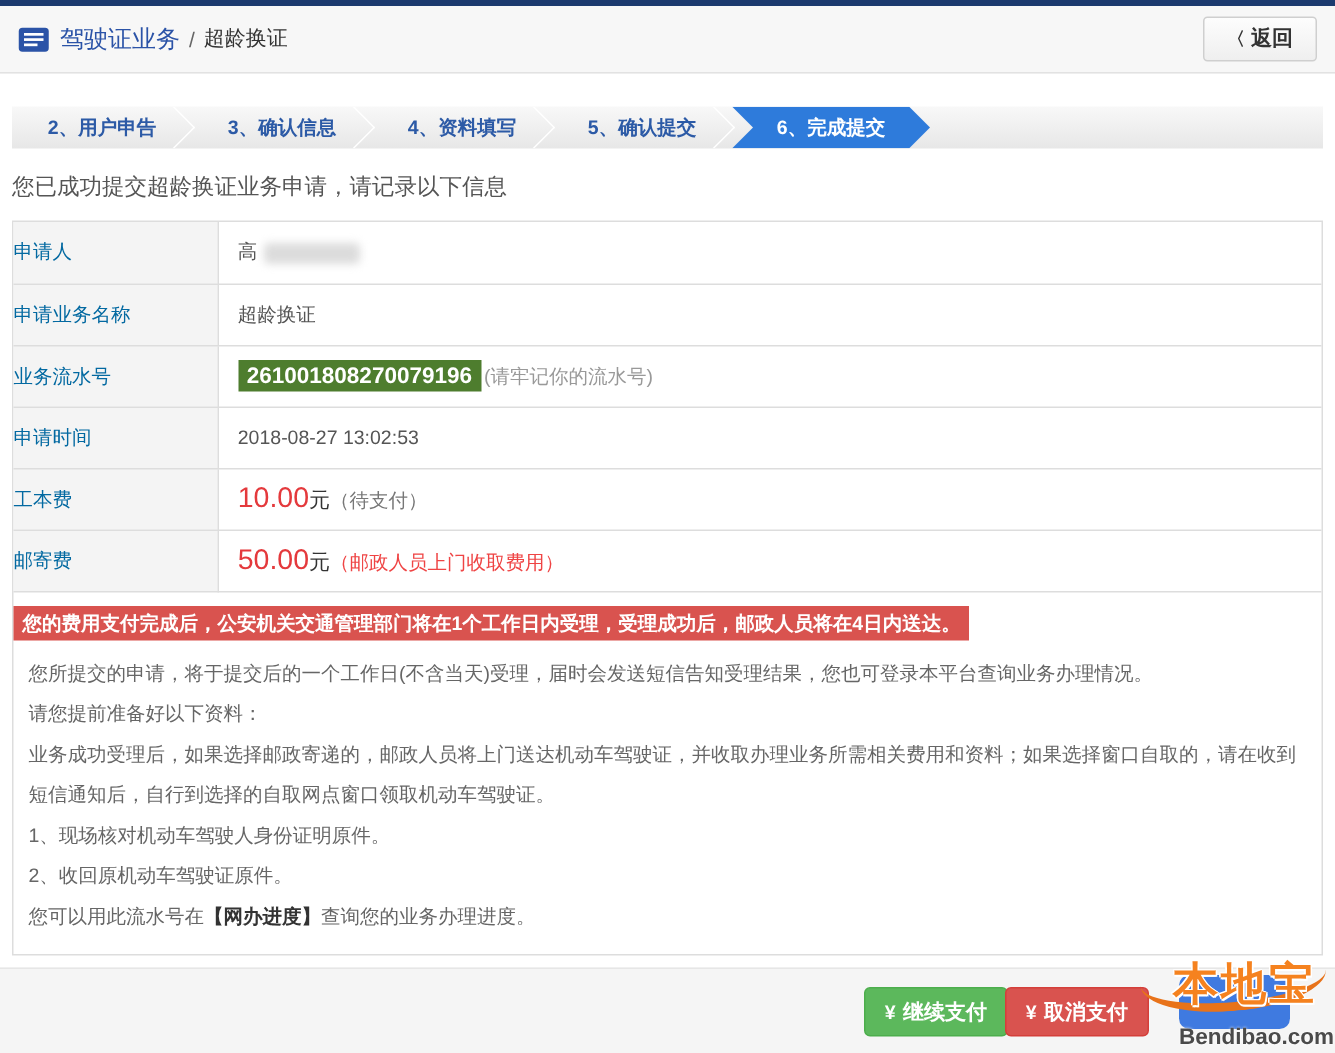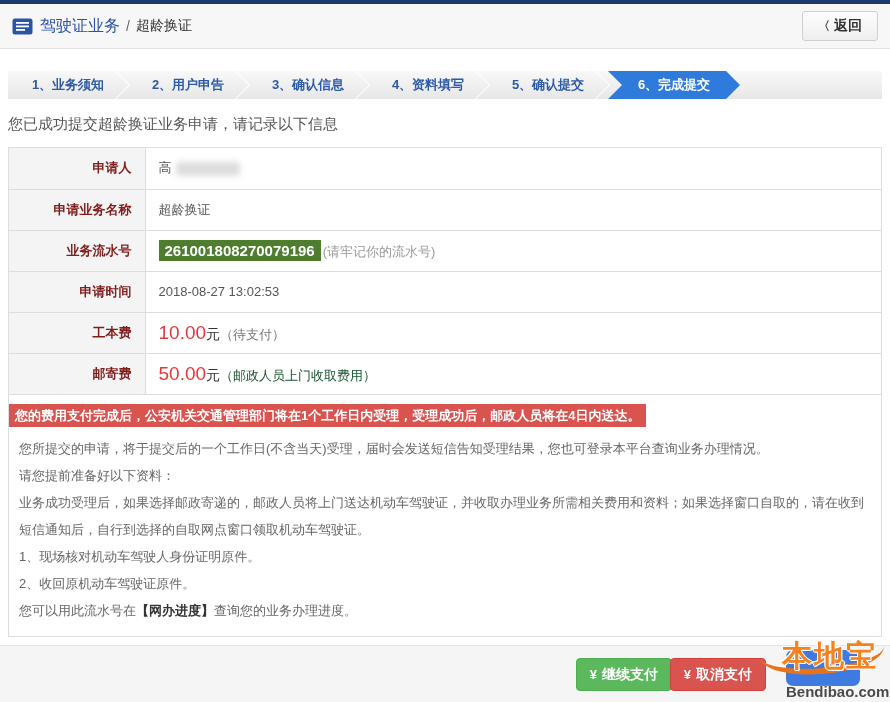--- a/index.html
+++ b/index.html
@@ -29,31 +29,31 @@
   .step.active { width:132px; background:#2e7bdb; color:#ffffff;
     clip-path:polygon(0 0, calc(100% - 14px) 0, 100% 50%, calc(100% - 14px) 100%, 0 100%, 14px 50%);text-align:center; }
   .step.active::after { display:none; }
   
   .success-msg { margin:16px 8px 0 8px; font-size:15px; color:#555; }
   
   .panel { margin:13px 8px 0 8px; border:1px solid #ddd; }
   .info-table { width:100%; border-collapse:collapse; }
   .info-table td { border-bottom:1px solid #ddd; height:41px; font-size:13px; vertical-align:middle; }
   td.lbl { width:136px; background:#f4f4f4; border-right:1px solid #ddd;
-    text-align:right; padding-right:13px; font-weight:bold; color:#7f1d1d; }
+    padding-right:13px; font-weight:normal; color:#0369a1; }
   td.val { padding-left:13px; color:#555; }
   .blur-blob { display:inline-block; width:64px; height:14px; margin-left:4px;
     background:#dcdcdc; border-radius:3px; filter:blur(3px); vertical-align:middle; }
   .serial-badge { display:inline-block; background:#4e7d2e; color:#fff; font-weight:bold;
     font-size:15px; padding:2px 6px; }
   .serial-note { color:#999; font-size:13px; margin-left:2px; }
   .fee-amount { color:#e4393c; font-size:19px; font-weight:normal; }
   .fee-unit { color:#333; font-size:14px; }
   .fee-note-gray { color:#777; font-size:13px; }
-  .fee-note-red { color:#14532d; font-size:13px; }
+  .fee-note-red { color:#ef4444; font-size:13px; }
   
   .notice { padding:9px 0 12px 0; }
   .warn-banner { display:inline-block; background:#d9534f; color:#fff; font-weight:bold;
     font-size:13px; padding:3px 6px; line-height:17px; }
   .paras { padding:8px 10px 0 10px; font-size:13px; color:#666; line-height:27px; }
   .paras p { margin:0; }
   .final-line { margin-top:26px; }
   .progress-link { font-weight:bold; color:#333; cursor:pointer; }
   
   .footer { position:absolute; left:0; bottom:0; width:890px; height:57px;
@@ -93,21 +93,20 @@
   <span class="crumb-sep">/</span>
   <span class="crumb-cur">超龄换证</span>
   <span class="spacer"></span>
   <span class="back-btn">
     <span class="back-chevron">〈</span>
     <span>返回</span>
   </span>
 </div>
 
 <div class="steps">
-  <div class="step">1、业务须知</div>
   <div class="step">2、用户申告</div>
   <div class="step">3、确认信息</div>
   <div class="step">4、资料填写</div>
   <div class="step">5、确认提交</div>
   <div class="step active">6、完成提交</div>
 </div>
 
 <div class="success-msg">您已成功提交超龄换证业务申请，请记录以下信息</div>
 
 <div class="panel">

